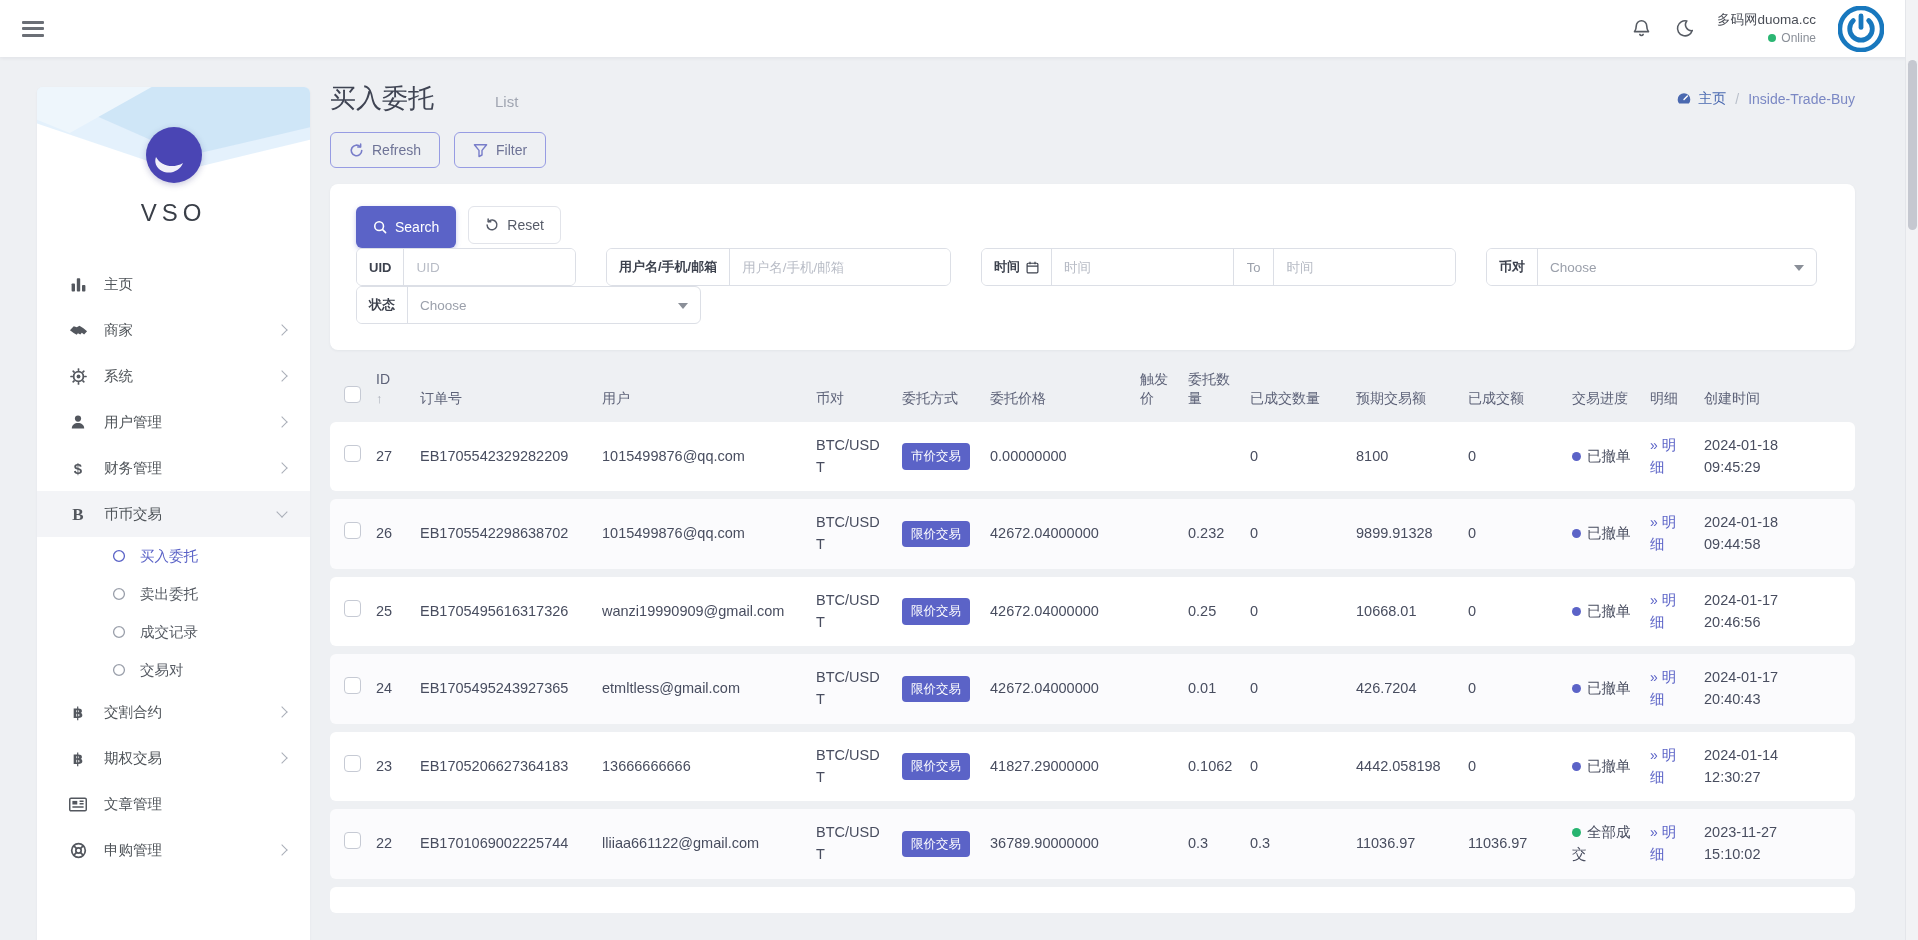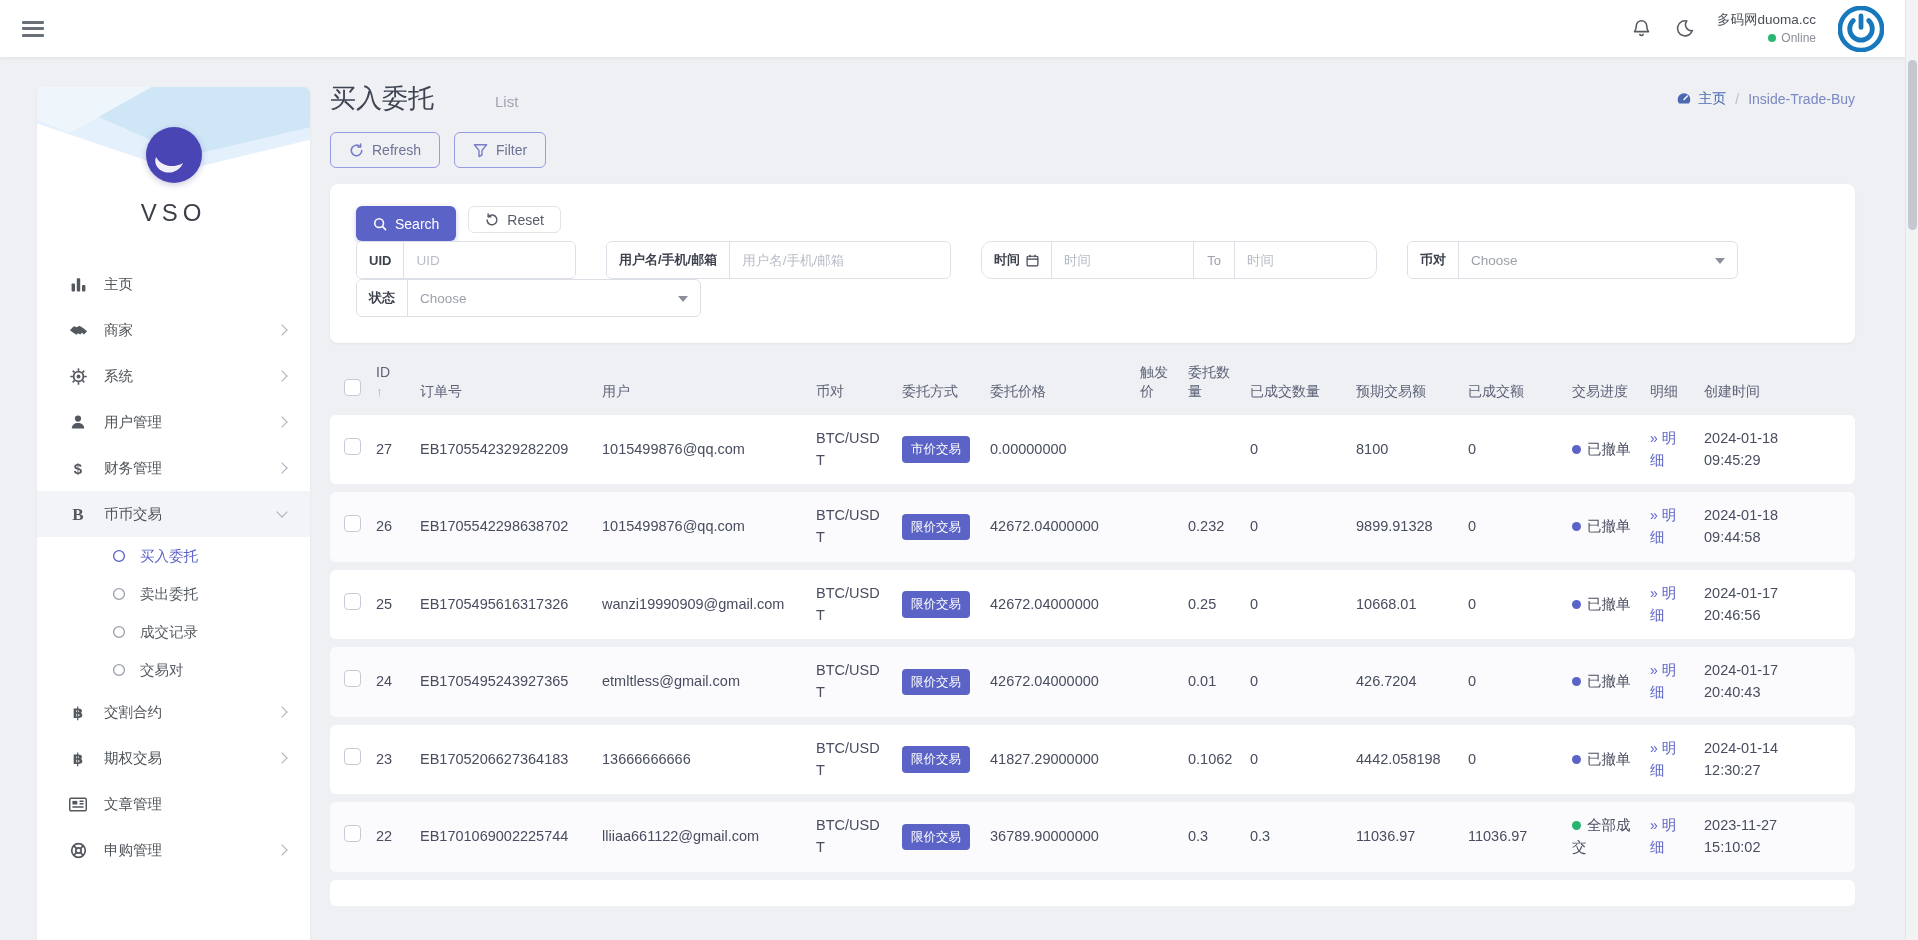--- a/index.html
+++ b/index.html
@@ -73,44 +73,44 @@
   .tool-btn {
     display:flex; align-items:center; gap:8px; height:36px; padding:0 18px;
     border:1px solid #979ce3; border-radius:6px; background:transparent;
     color:#6e7396; font-size:14px; cursor:pointer;
   }
   .tool-btn svg { color:#787dc9; }
 
   .search-card { background:#fff; border-radius:8px; margin-top:16px; padding:22px 26px 26px; box-shadow:0 1px 3px rgba(25,30,60,.05); }
   .search-actions { display:flex; gap:12px; }
   .btn-search {
-    display:flex; align-items:center; gap:8px; height:35px; padding:0 17px;
+    display:flex; align-items:center; gap:8px; height:42px; padding:0 17px;
     background:#5b63c7; color:#fff; border:none; border-radius:6px; font-size:14px; cursor:pointer;
     box-shadow:0 2px 5px rgba(91,99,199,.35);
   }
   .btn-reset {
-    display:flex; align-items:center; gap:8px; height:27px; padding:0 16px;
+    display:flex; align-items:center; gap:8px; height:38px; padding:0 16px;
     background:#fff; color:#565b68; border:1px solid #e2e4ea; border-radius:6px; font-size:14px; cursor:pointer;
   }
   .fields-row { display:flex; gap:30px; }
   .fgroup { display:flex; align-items:stretch; border:1px solid #dcdfe6; border-radius:6px; height:38px; background:#fff; overflow:hidden; }
   .fgroup .flabel {
     display:flex; align-items:center; gap:6px; padding:0 12px; border-right:1px solid #dcdfe6;
     font-size:13px; font-weight:bold; color:#3c414d; white-space:nowrap; background:#fff;
   }
   .fgroup input { border:none; outline:none; padding:0 12px; font-size:13.5px; color:#3c414d; flex:1; min-width:0; background:#fff; font-family:inherit; }
   .fgroup input::placeholder { color:#b8bcc6; }
   .fgroup .to-seg { display:flex; align-items:center; padding:0 13px; border-left:1px solid #dcdfe6; border-right:1px solid #dcdfe6; color:#9ba0ab; font-size:13px; }
   .fgroup .select { position:relative; flex:1; display:flex; align-items:center; padding:0 28px 0 12px; cursor:pointer; }
   .fgroup .select .sel-text { color:#9ba0ab; font-size:13.5px; }
   .caret { position:absolute; right:12px; top:50%; margin-top:-2px; width:0; height:0;
     border-left:5px solid transparent; border-right:5px solid transparent; border-top:6px solid #8a8f98; }
   .g-uid { width:220px; }
   .g-user { width:345px; }
-  .g-time { width:396px;border-radius:11px; }
+  .g-time { width:475px; }
   .g-pair { width:331px; }
   .g-status { width:345px; }
 
   
   table { width:1525px; table-layout:fixed; border-collapse:separate; border-spacing:0 8px; margin-top:6px; }
   th { text-align:left; vertical-align:bottom; font-weight:500; color:#5d6278; font-size:14px; padding:6px 8px; line-height:1.35; }
   th .sort { color:#a9aeb8; font-size:13px; margin-top:1px; }
   tbody tr { background:#fff; }
   tbody tr:nth-child(even) { background:#fbfbfd; }
   td { padding:13px 8px; font-size:14.5px; color:#484d5f; vertical-align:middle; line-height:1.5; word-wrap:break-word; }

